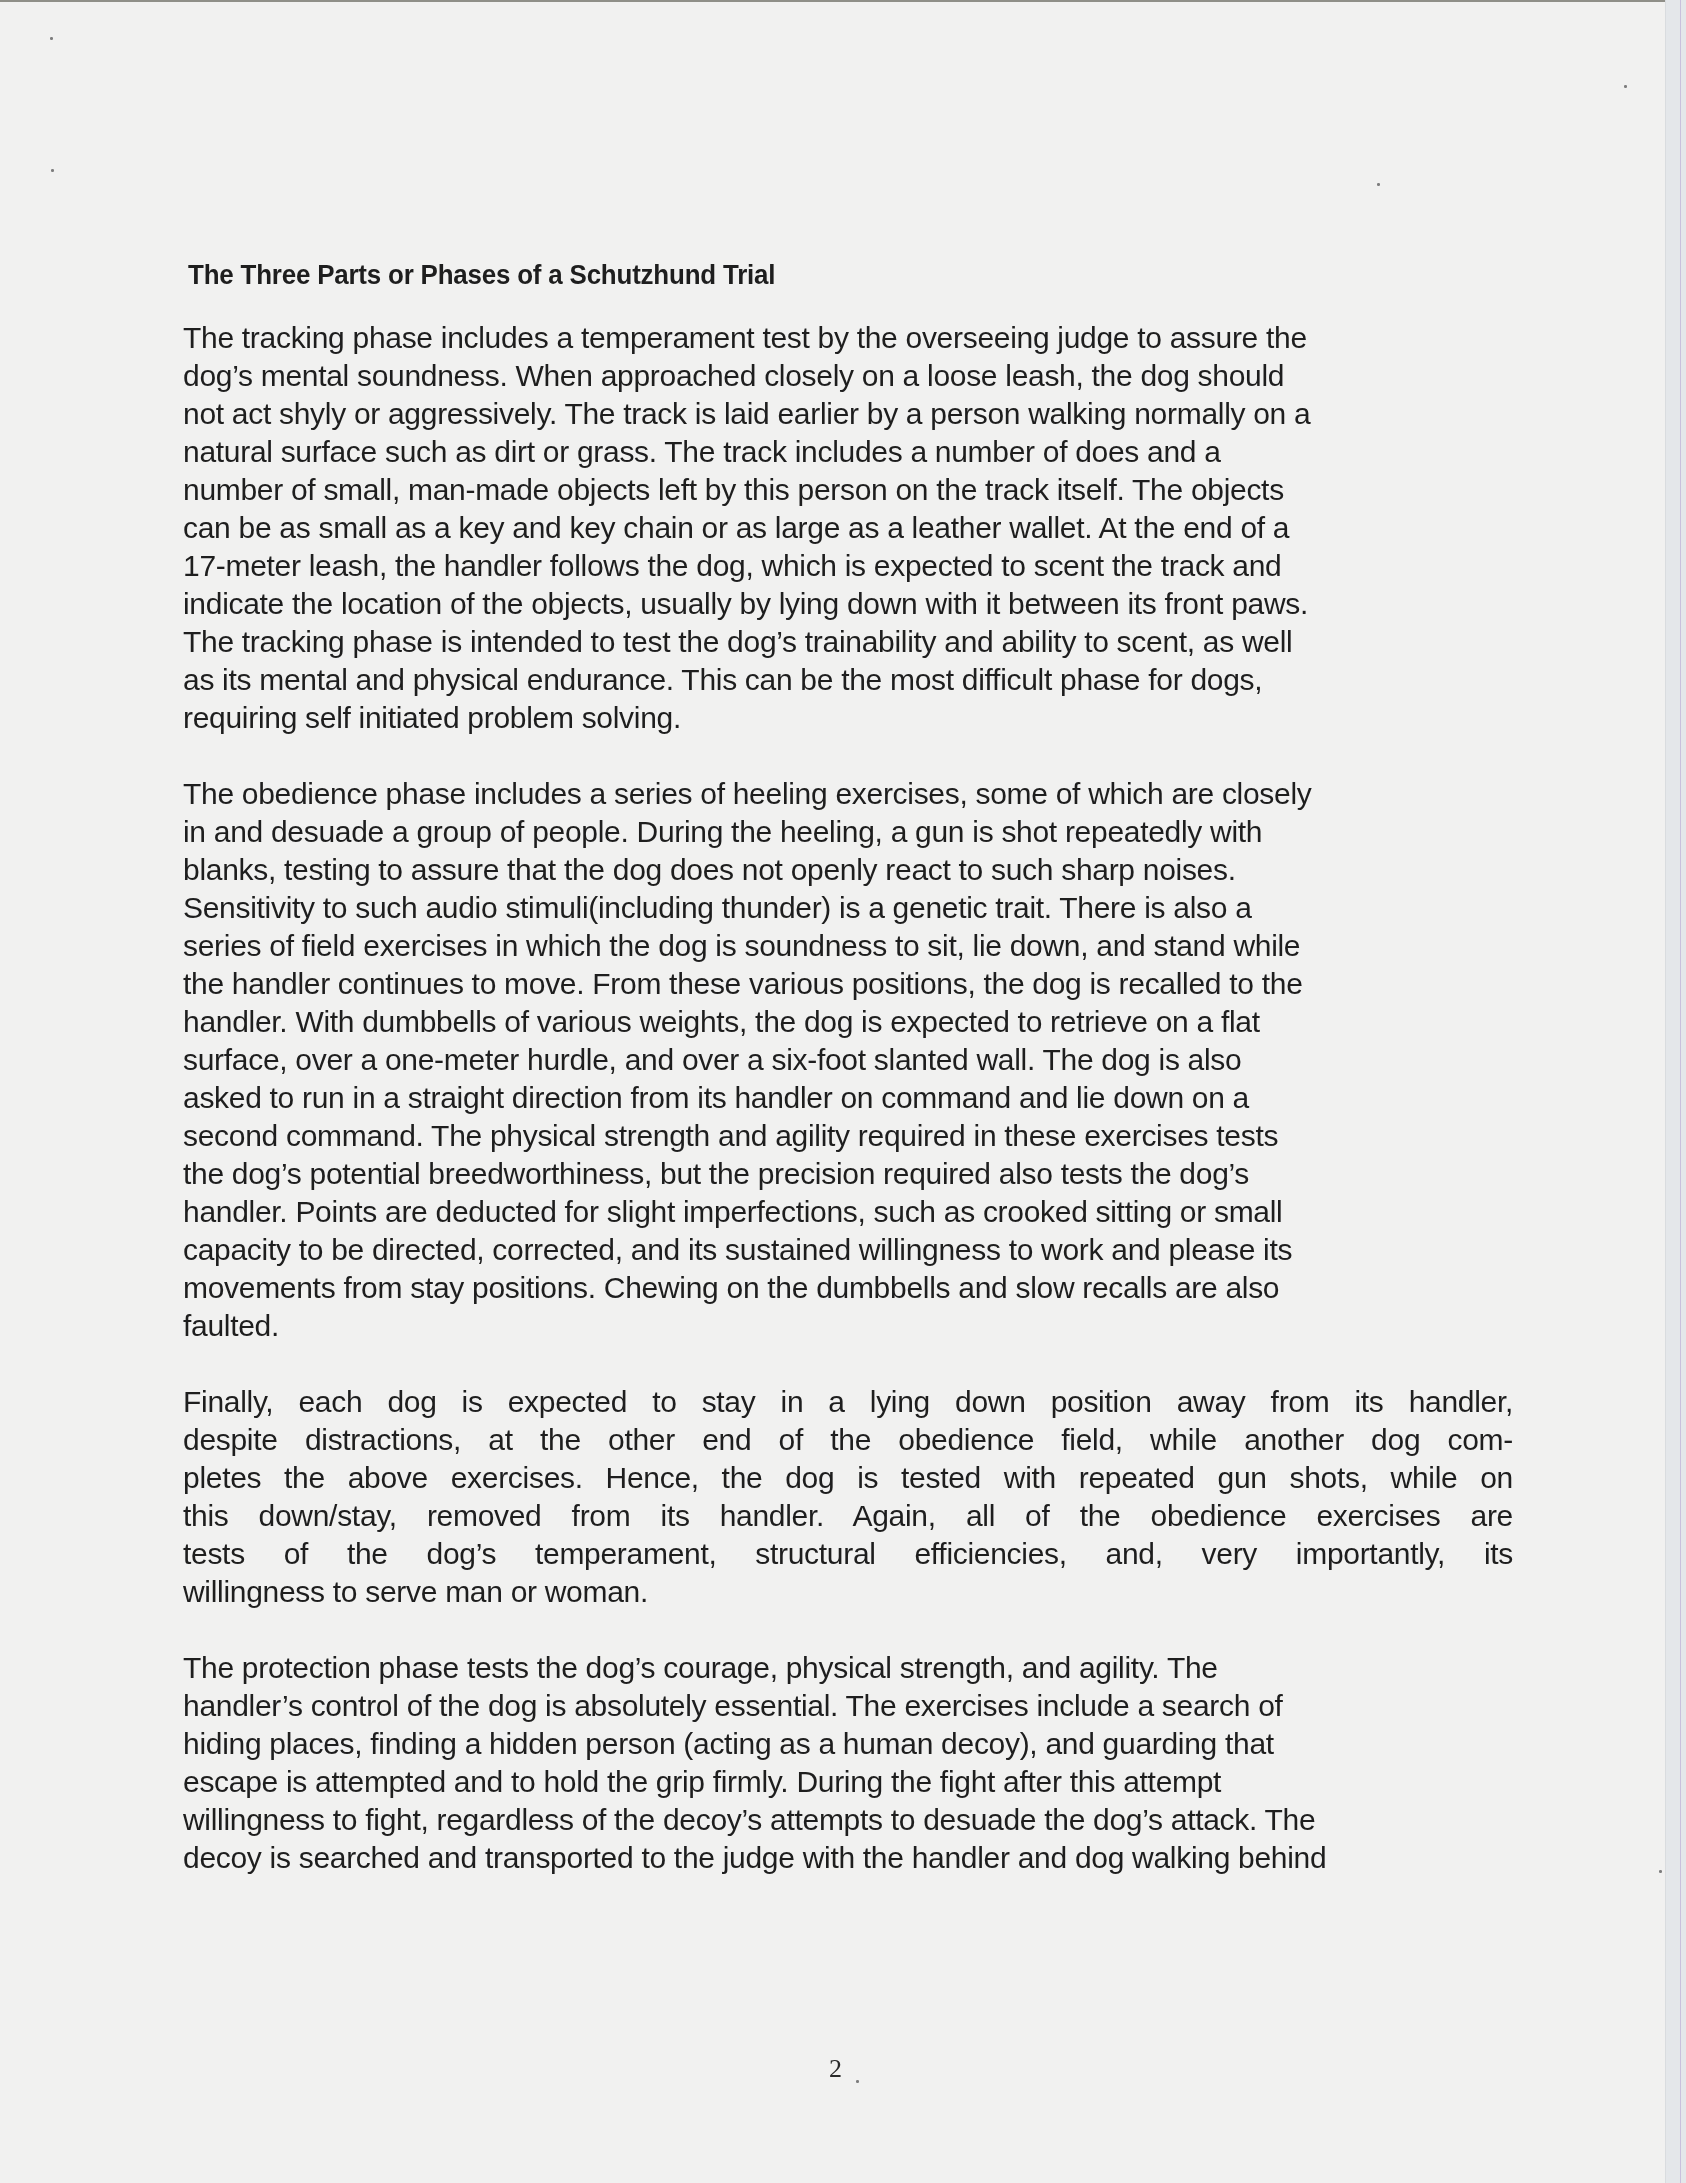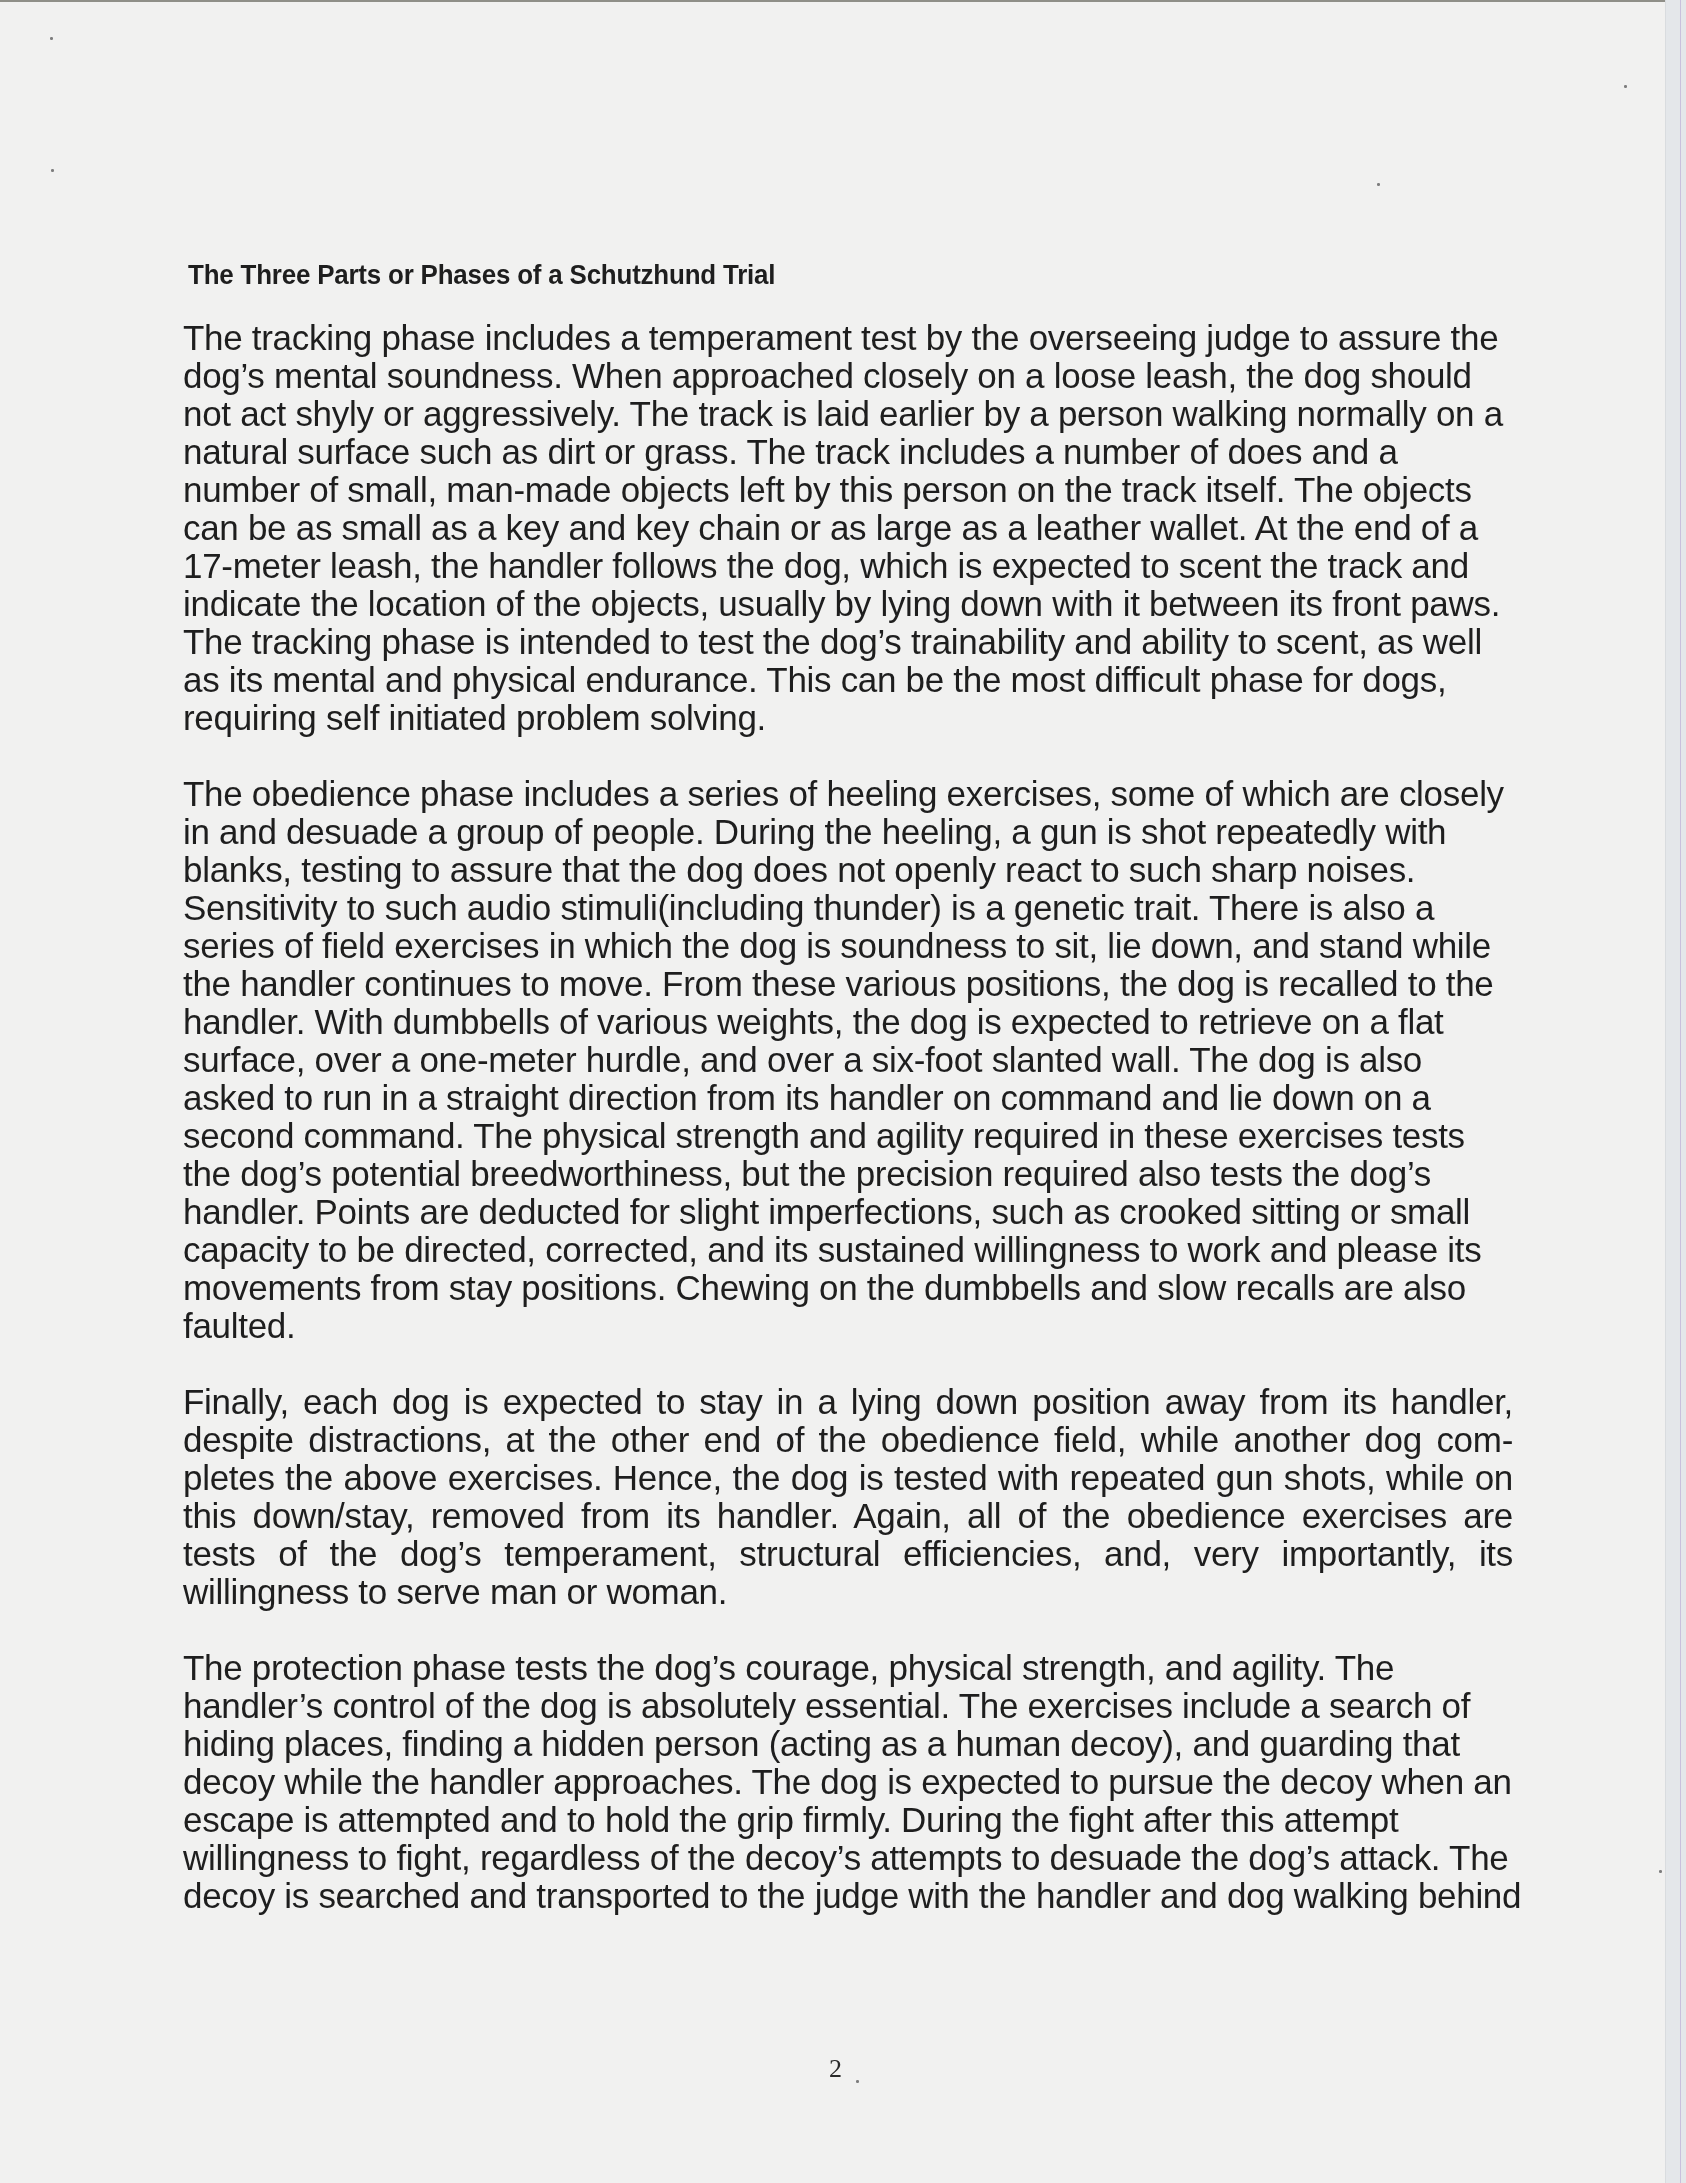--- a/index.html
+++ b/index.html
@@ -43,21 +43,21 @@
     .heading {
       font-weight: bold;
       font-size: 27px;
       line-height: 39px;
       margin: 0 0 24px 5px;
       letter-spacing: -0.2px;
       transform: scaleX(0.96);
       transform-origin: left;
     }
     .para {
-      font-size: 35px;
+      font-size: 30px;
       line-height: 38px;
       margin: 0 0 38px 0;
       letter-spacing: -0.3px;
       white-space: normal;
     }
     .para .line {
       display: block;
       white-space: nowrap;
     }
     .para.justified .line {
@@ -138,21 +138,20 @@
     <span class="line">pletes the above exercises.  Hence, the dog is tested with repeated gun shots, while on</span>
     <span class="line">this down/stay, removed from its handler.  Again, all of the obedience exercises are</span>
     <span class="line">tests of the dog’s temperament, structural efficiencies, and, very importantly, its</span>
     <span class="line last">willingness to serve man or woman.</span>
   </p>
 
   <p class="para">
     <span class="line">The protection phase tests the dog’s courage, physical strength, and agility.  The</span>
     <span class="line">handler’s control of the dog is absolutely essential.  The exercises include a search of</span>
     <span class="line">hiding places, finding a hidden person (acting as a human decoy), and guarding that</span>
-    <span class="line">decoy while the handler approaches.  The dog is expected to pursue the decoy when an</span>
     <span class="line">escape is attempted and to hold the grip firmly.  During the fight after this attempt</span>
     <span class="line">willingness to fight, regardless of the decoy’s attempts to desuade the dog’s attack.  The</span>
     <span class="line">decoy is searched and transported to the judge with the handler and dog walking behind</span>
   </p>
 </main>
 
 <div class="page-number">2</div>
 
 
 </body></html>

